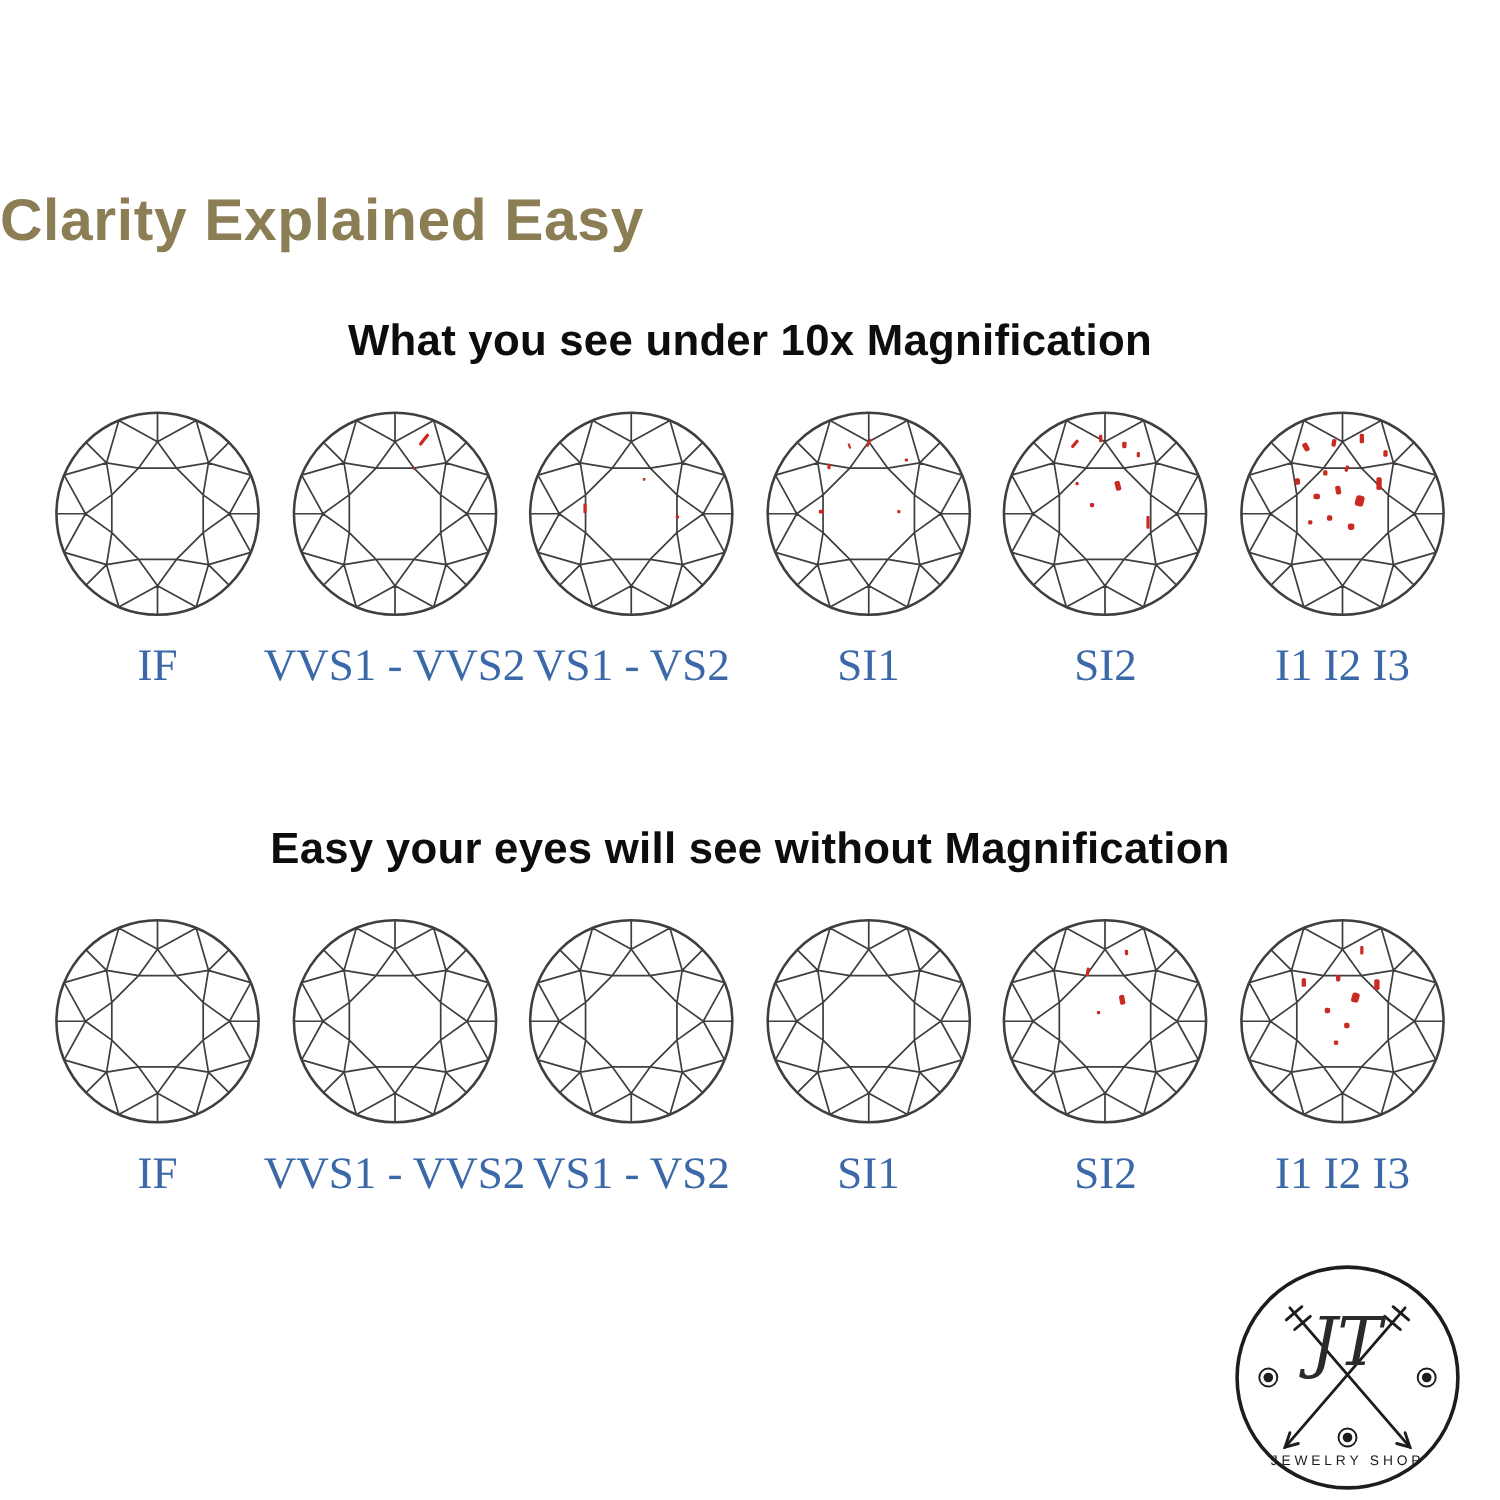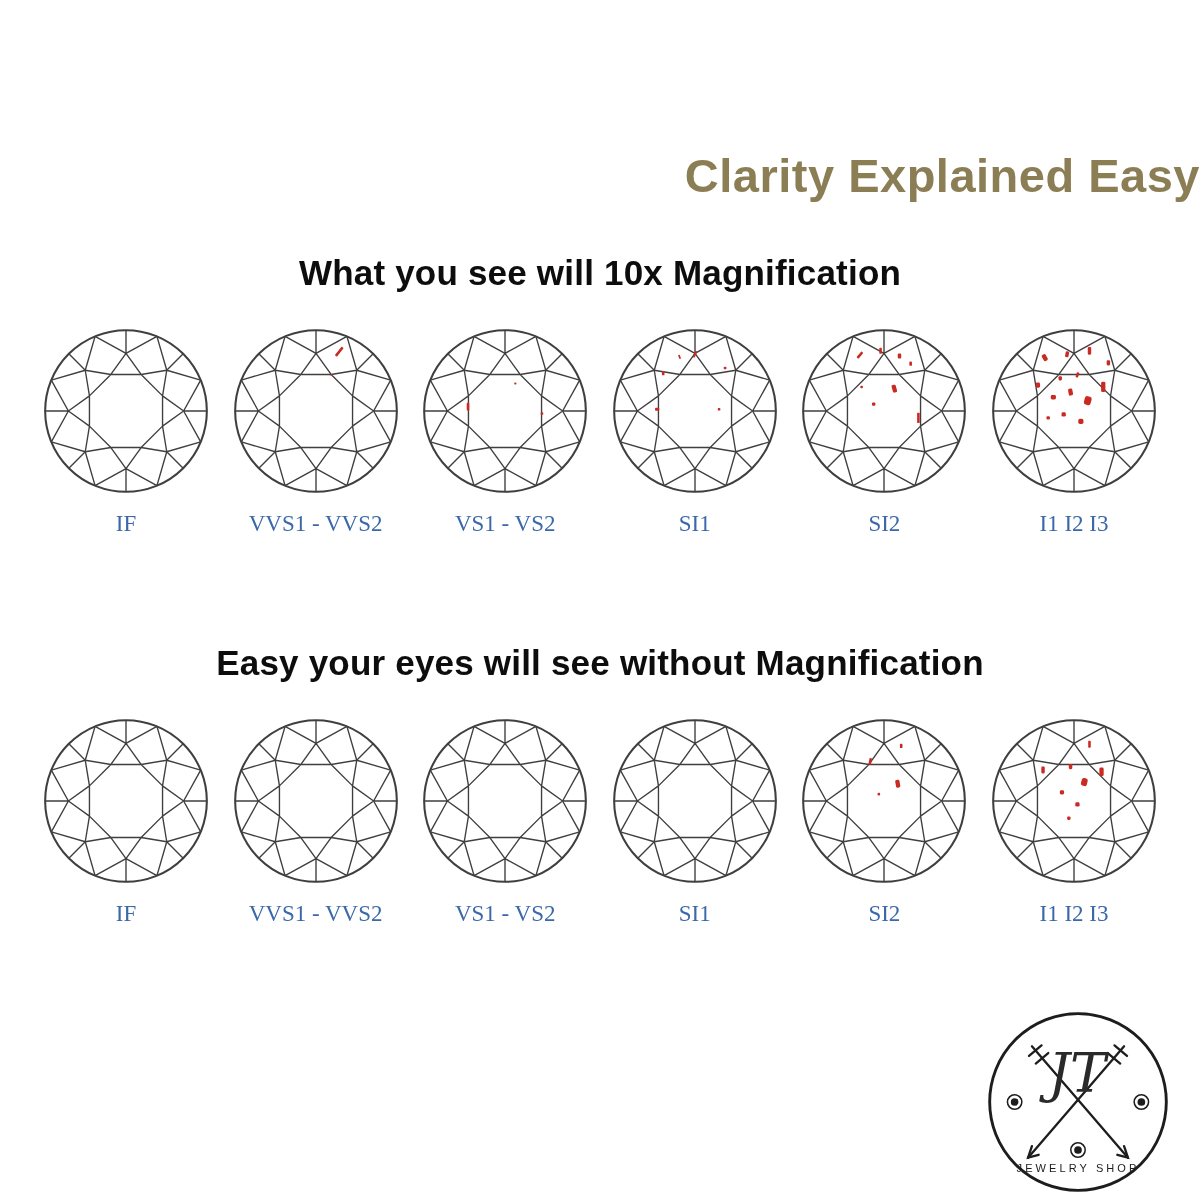--- a/index.html
+++ b/index.html
@@ -1,50 +1,50 @@
 <!DOCTYPE html>
 <html><head>
 <meta charset="utf-8">
 <style>
   html,body{margin:0;padding:0;background:#fff;}
   .page{
     width:1200px;height:1200px;position:relative;overflow:hidden;
     background:#fff;font-family:"Liberation Sans",sans-serif;
   }
   .title{
-    margin:0;padding-top:148px;text-align:right;
-    font-size:47px;font-weight:bold;color:#8b7e55;letter-spacing:.5px;padding-left:32px;
+    margin:0;padding-top:148px;text-align:left;
+    font-size:47px;font-weight:bold;color:#8b7e55;letter-spacing:.5px;
   }
   .section-heading{
     margin:50px 0 0;text-align:center;
     font-size:35px;font-weight:bold;color:#0d0d0d;letter-spacing:.2px;
   }
   .section-2 .section-heading{margin-top:106px;}
   .diamond-row{
     width:1130px;margin:32px auto 0;display:flex;justify-content:space-between;
   }
   .cell{width:182px;margin:0;display:flex;flex-direction:column;align-items:center;}
   .stone{width:172px;height:172px;}
   .stone svg{width:172px;height:172px;display:block;}
   .grade-label{
     margin-top:14px;font-family:"Liberation Serif",serif;
-    font-size:23px;color:#3a68a8;white-space:nowrap;
+    font-size:36px;color:#3a68a8;white-space:nowrap;
   }
   .logo{position:absolute;right:26px;bottom:2px;width:192px;height:192px;}
   .logo svg{width:192px;height:192px;display:block;}
 </style>
 </head>
 <body>
 
 <div class="page">
 
   <h1 class="title">Clarity Explained Easy</h1>
 
   <section class="section-1">
-    <h2 class="section-heading">What you see will 10x Magnification</h2>
+    <h2 class="section-heading">What you see under 10x Magnification</h2>
     <div class="diamond-row">
       <figure class="cell">
         <div class="stone">
             <svg viewBox="0 0 200 200">
               <circle cx="100" cy="100" r="94" fill="none" stroke="#3f3f3f" stroke-width="2.4"></circle>
               <path d="M117.6 57.5L142.5 82.4M117.6 57.5L147.38 52.62M147.38 52.62L142.5 82.4M135.97 13.16L147.38 52.62M147.38 52.62L186.84 64.03M147.38 52.62L166.47 33.53M142.5 82.4L142.5 117.6M142.5 82.4L167 100M167 100L142.5 117.6M186.84 64.03L167 100M167 100L186.84 135.97M167 100L194 100M142.5 117.6L117.6 142.5M142.5 117.6L147.38 147.38M147.38 147.38L117.6 142.5M186.84 135.97L147.38 147.38M147.38 147.38L135.97 186.84M147.38 147.38L166.47 166.47M117.6 142.5L82.4 142.5M117.6 142.5L100 167M100 167L82.4 142.5M135.97 186.84L100 167M100 167L64.03 186.84M100 167L100 194M82.4 142.5L57.5 117.6M82.4 142.5L52.62 147.38M52.62 147.38L57.5 117.6M64.03 186.84L52.62 147.38M52.62 147.38L13.16 135.97M52.62 147.38L33.53 166.47M57.5 117.6L57.5 82.4M57.5 117.6L33 100M33 100L57.5 82.4M13.16 135.97L33 100M33 100L13.16 64.03M33 100L6 100M57.5 82.4L82.4 57.5M57.5 82.4L52.62 52.62M52.62 52.62L82.4 57.5M13.16 64.03L52.62 52.62M52.62 52.62L64.03 13.16M52.62 52.62L33.53 33.53M82.4 57.5L117.6 57.5M82.4 57.5L100 33M100 33L117.6 57.5M64.03 13.16L100 33M100 33L135.97 13.16M100 33L100 6" fill="none" stroke="#3f3f3f" stroke-width="1.6" stroke-linejoin="round"></path>
             </svg>
           </div>
         <figcaption class="grade-label">IF</figcaption>
       </figure>

